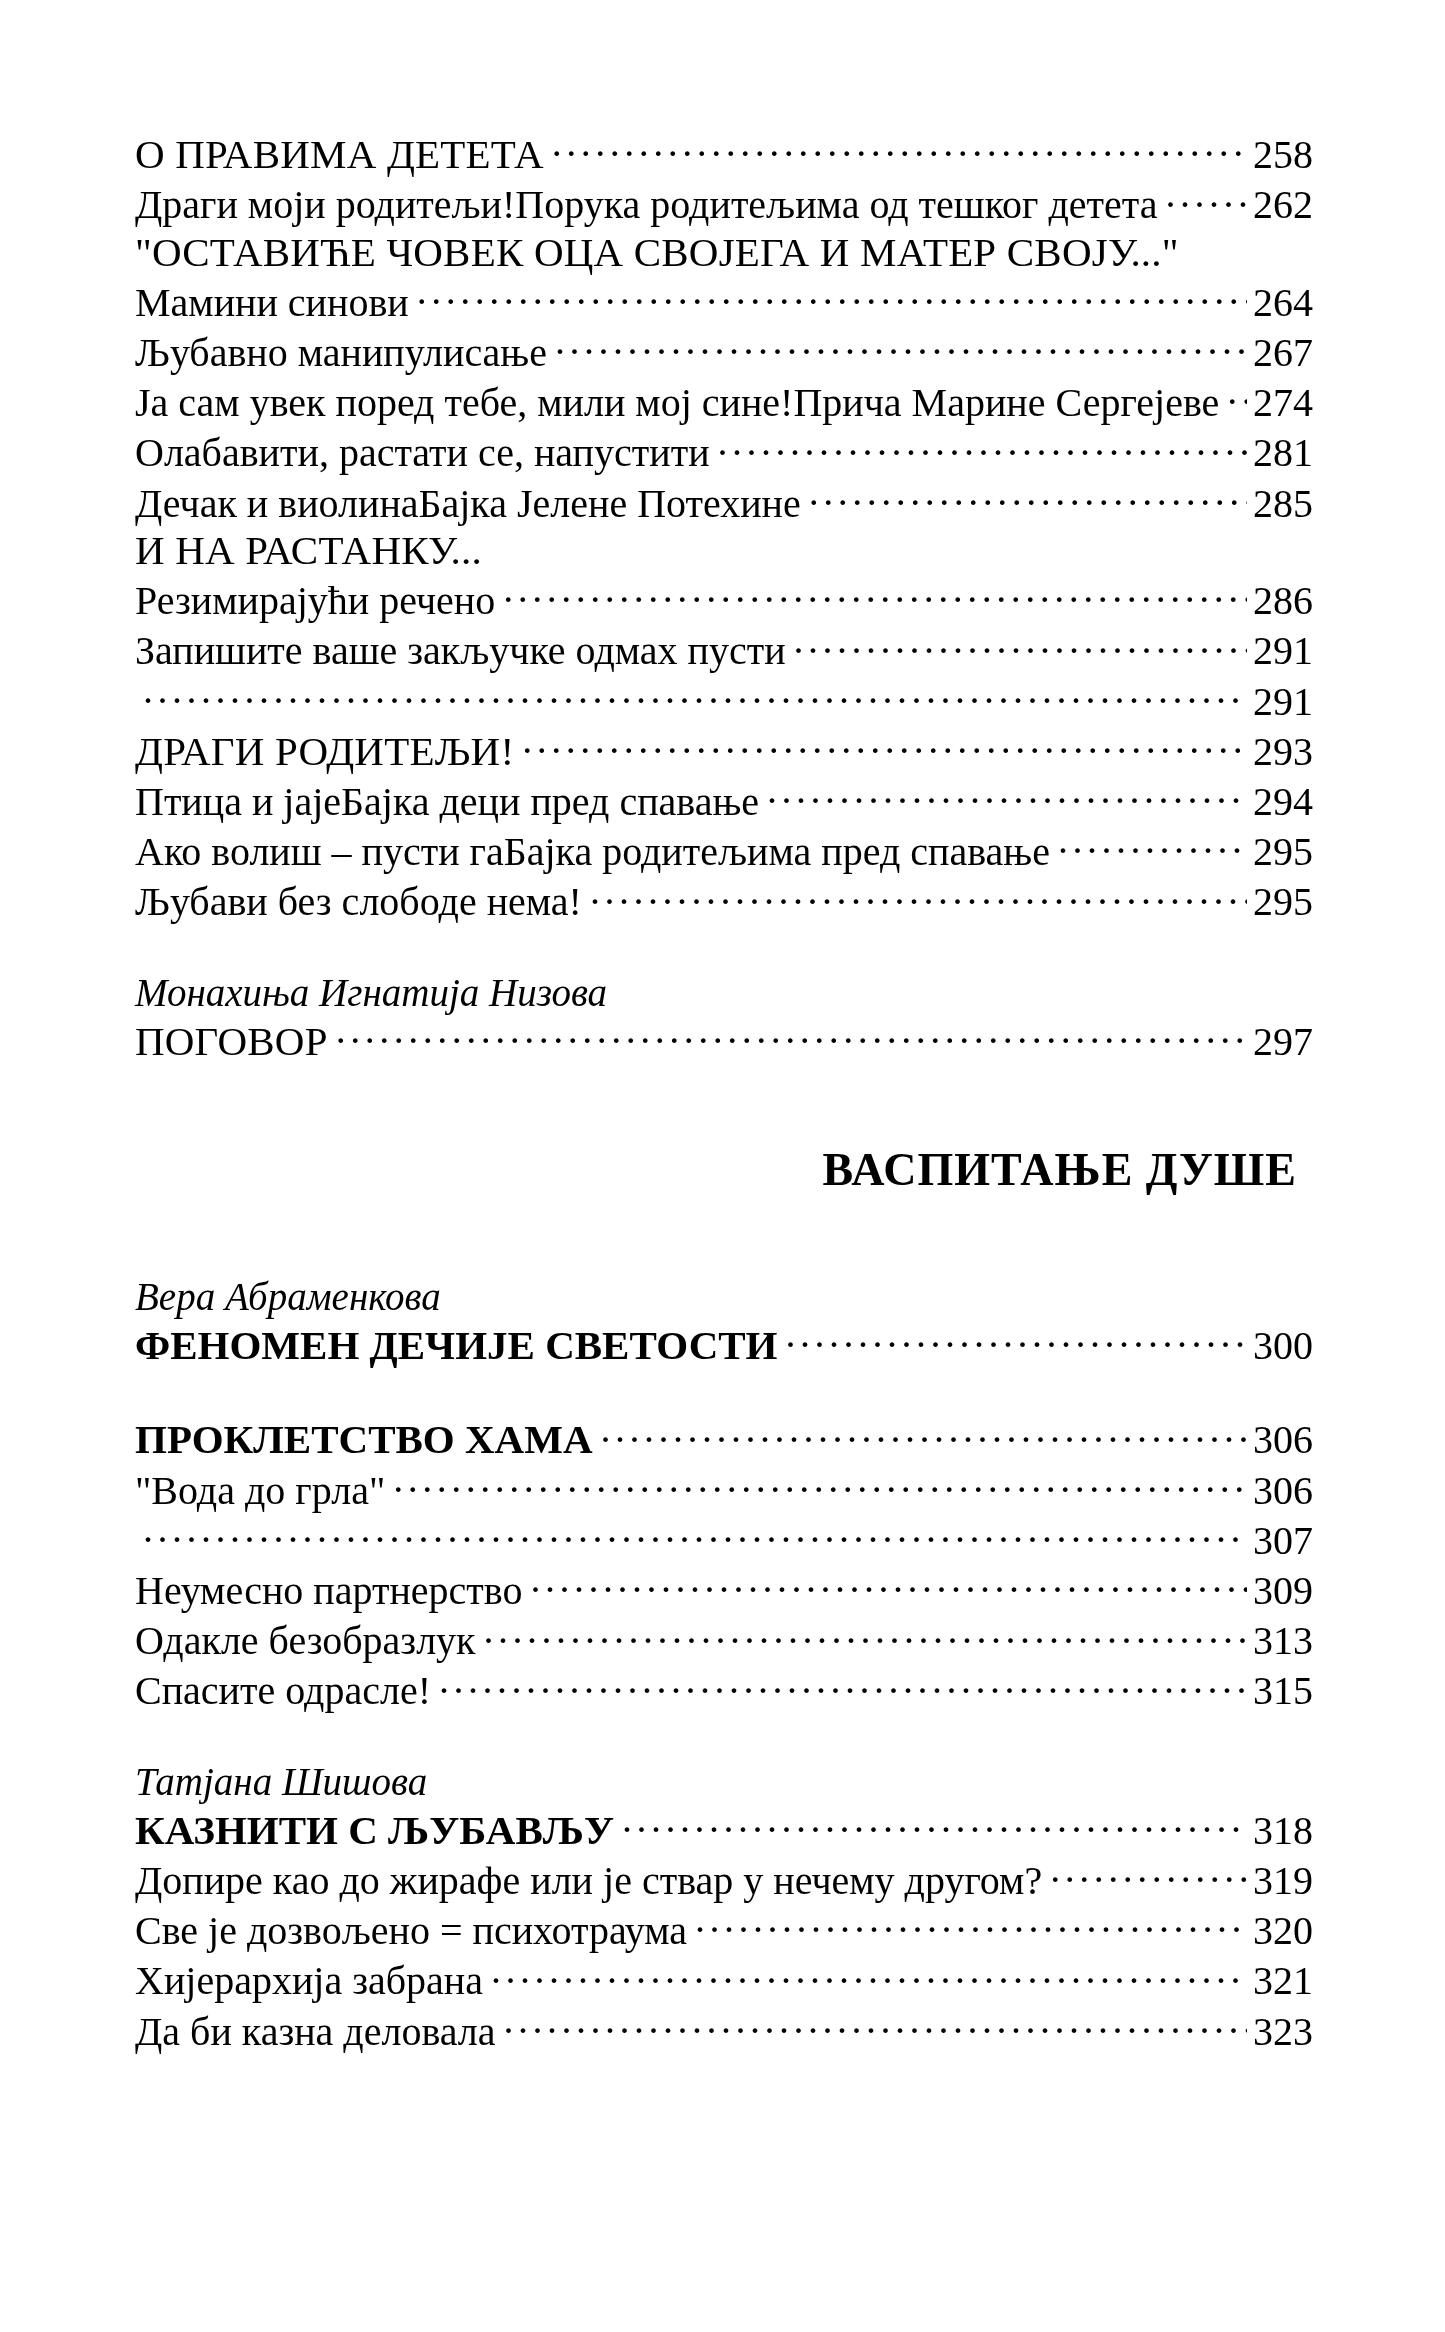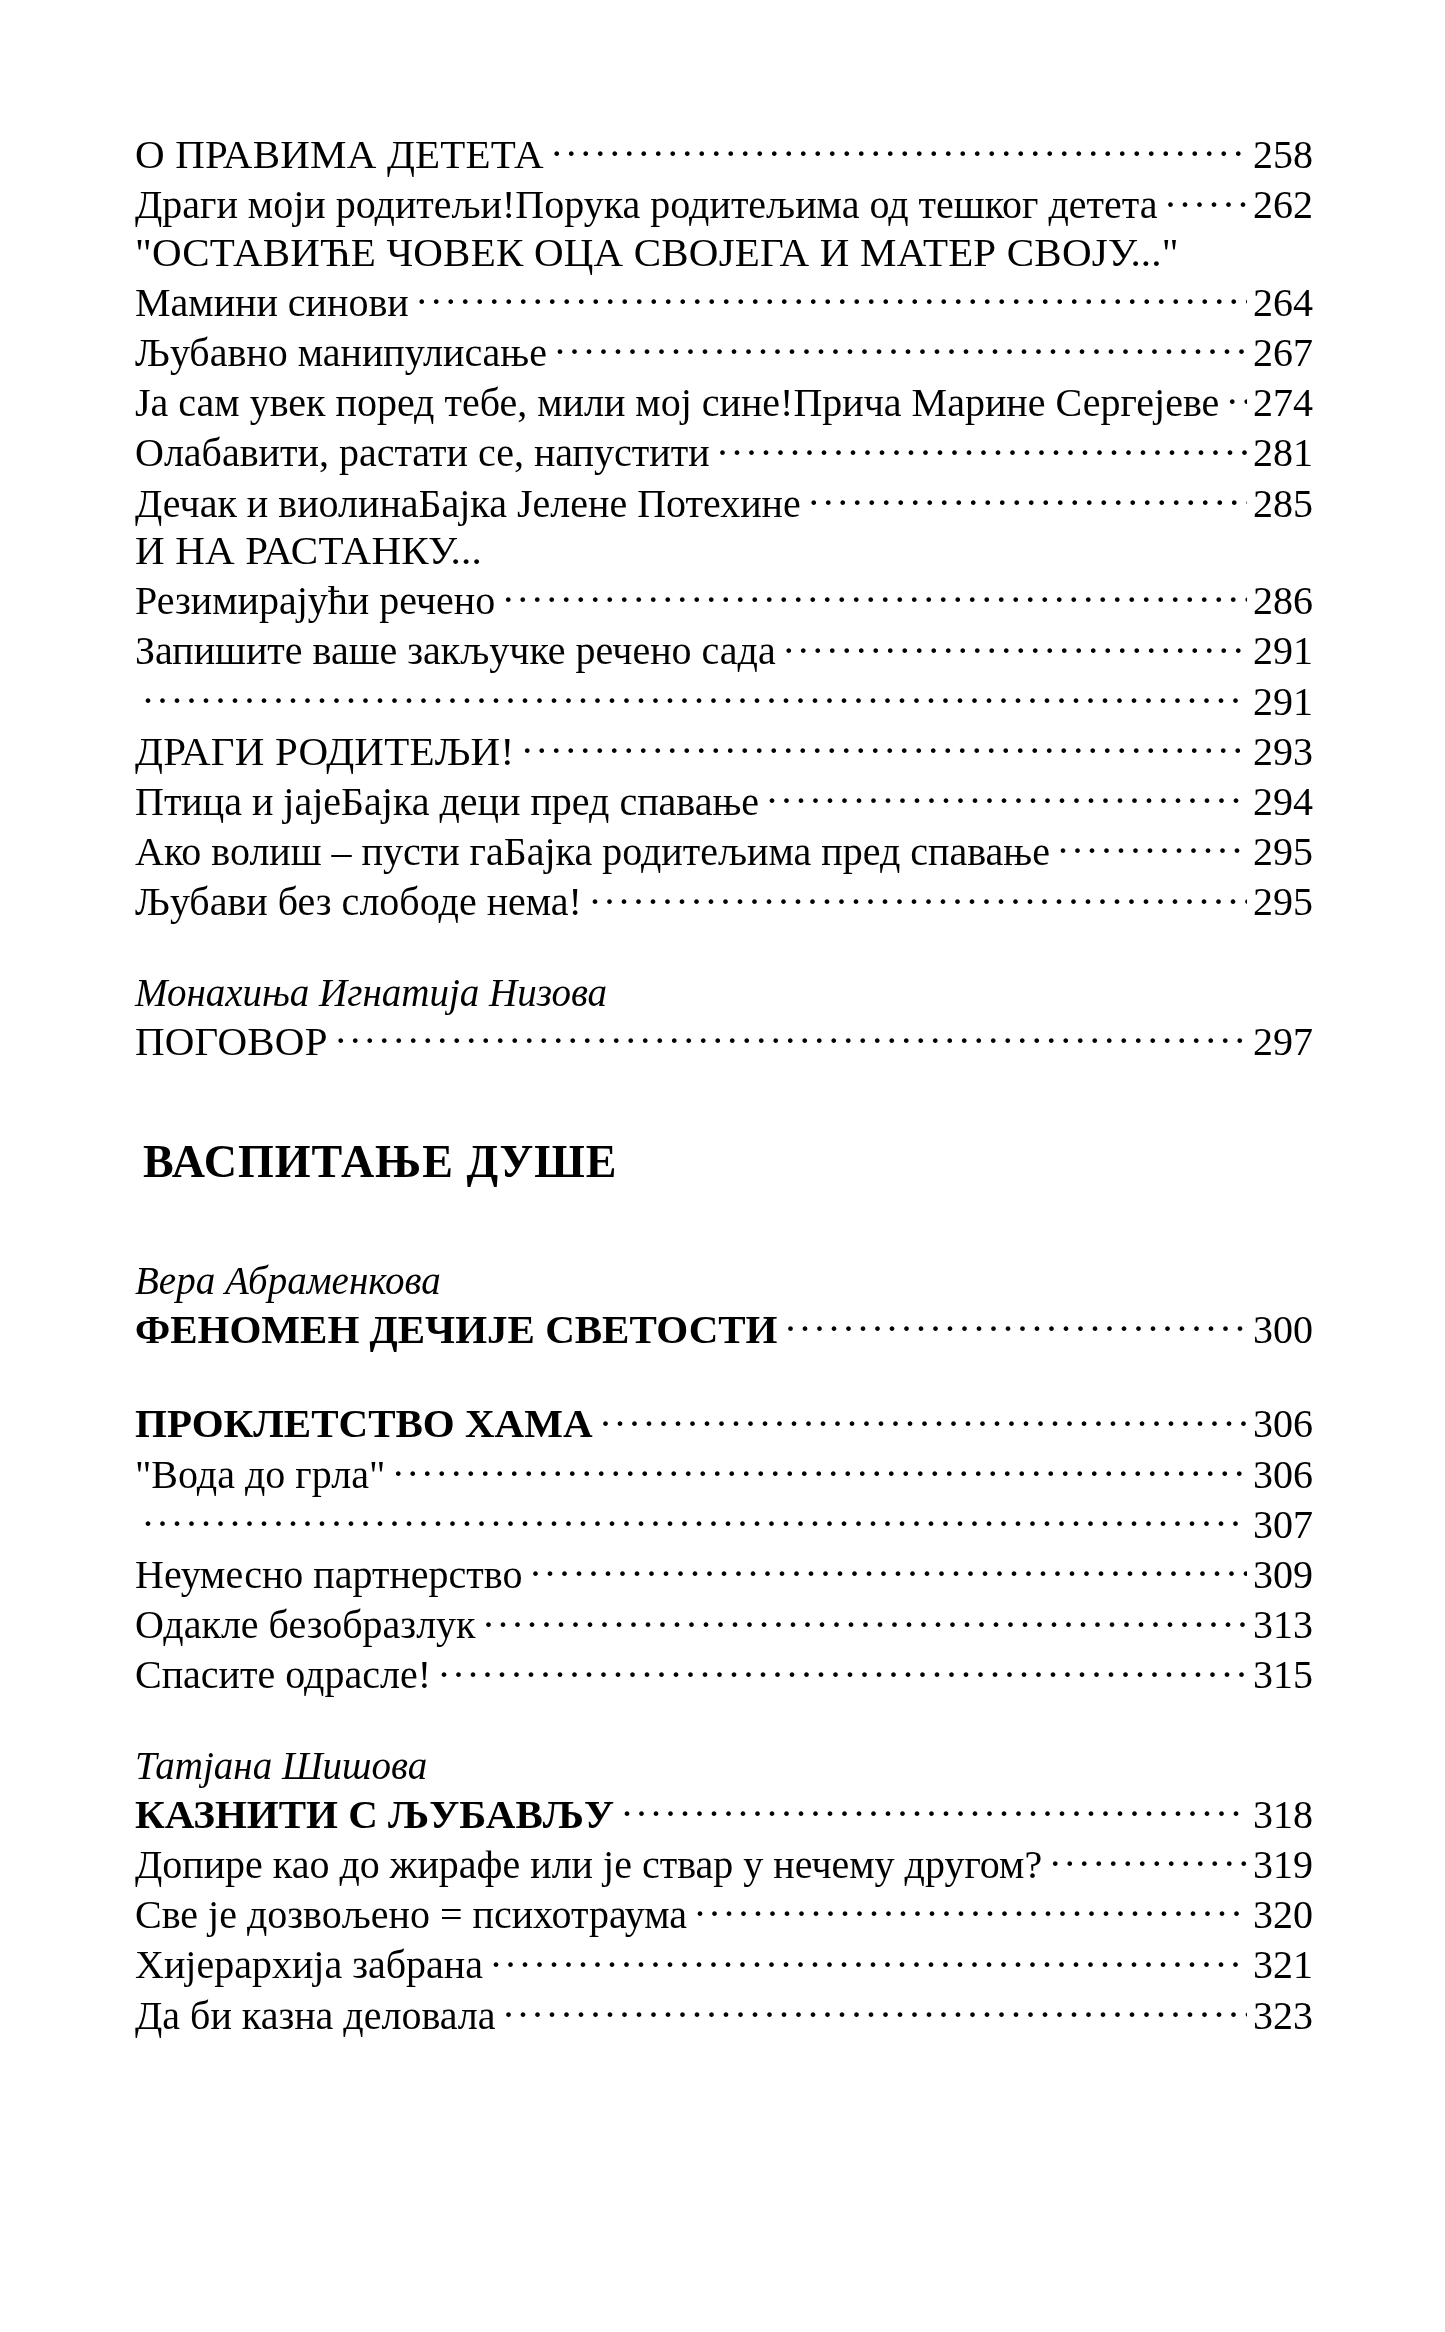--- a/index.html
+++ b/index.html
@@ -81,25 +81,25 @@
   .author {
     font-style: italic;
     font-size: 39px;
     line-height: 1.155;
     white-space: nowrap;
   }
   .gap-md { height: 44px; }
   .gap-lg { height: 62px; }
 
   .section-title {
-    text-align: left;
+    text-align: right;
     font-weight: bold;
     font-size: 46px;
     letter-spacing: 1px;
-    margin: 8px;
+    margin: 16px;
     padding: 0;
     white-space: nowrap;
   }
 </style>
 </head>
 <body>
 
 <div class="page">
 
   <div class="toc-list">
@@ -156,21 +156,21 @@
 
     </div>
 
     <div class="row">
       <span class="title">Резимирајући речено</span>
       <span class="leader"></span>
       <span class="pagenum">286</span>
     </div>
 
     <div class="row">
-      <span class="title">Запишите ваше закључке речено сада</span>
+      <span class="title">Запишите ваше закључке одмах пусти</span>
       <span class="leader"></span>
       <span class="pagenum">291</span>
     </div>
 
     <div class="row">
       <span class="leader"></span>
       <span class="pagenum">291</span>
     </div>
 
     <div class="row caps">

